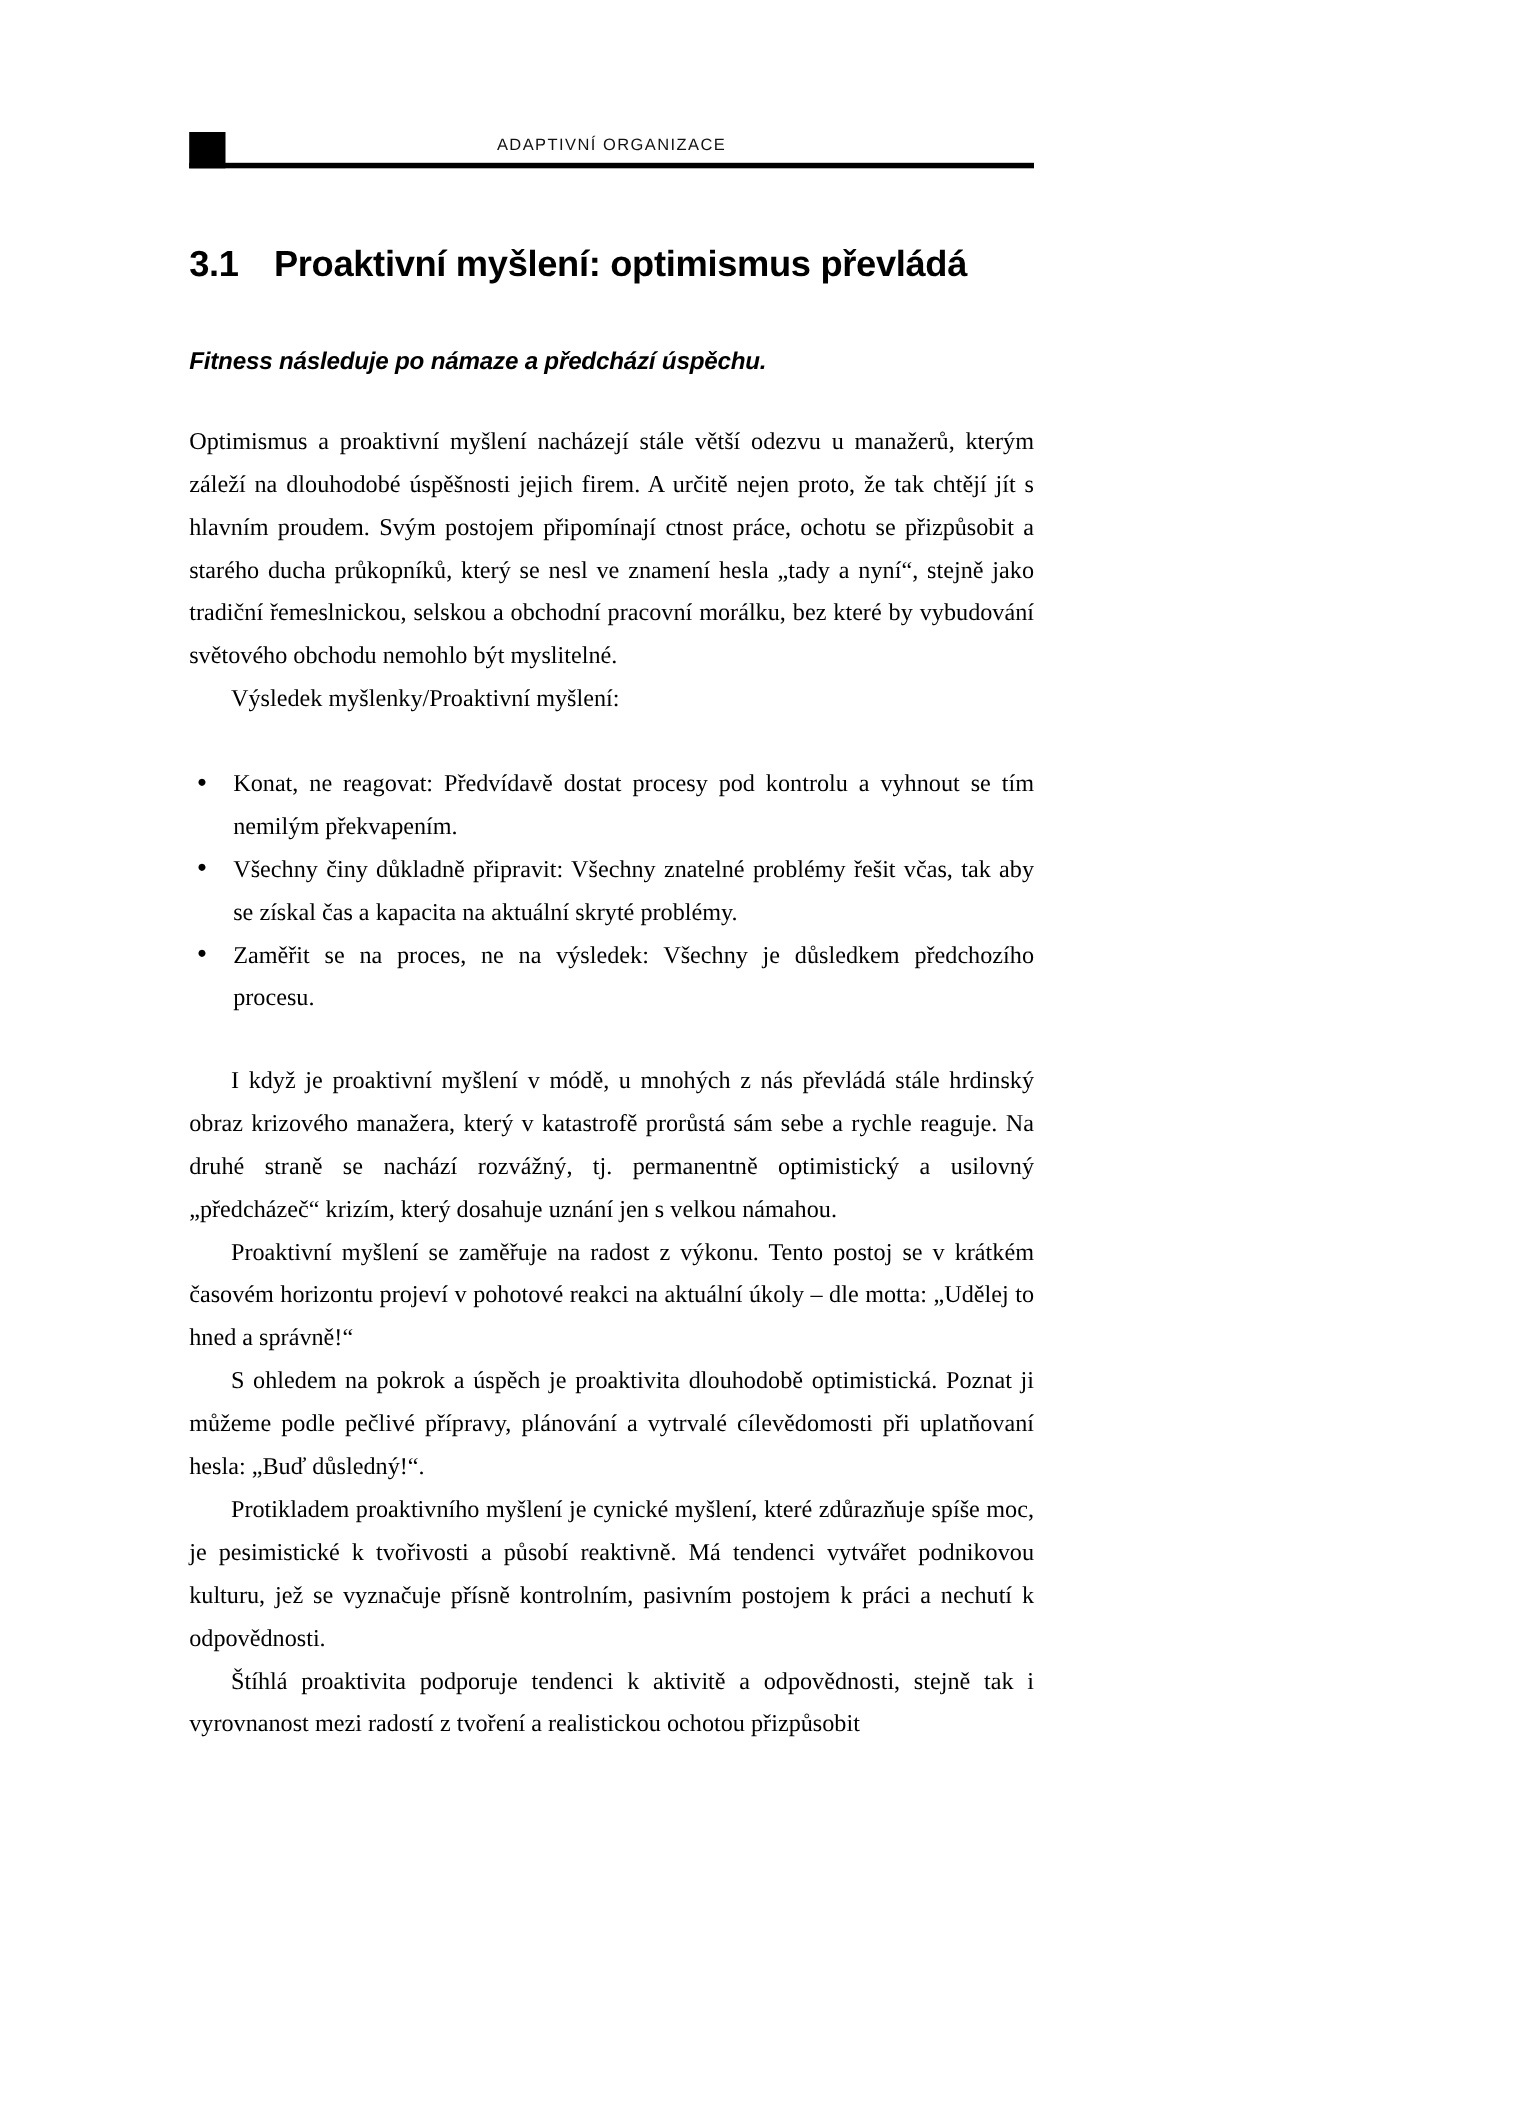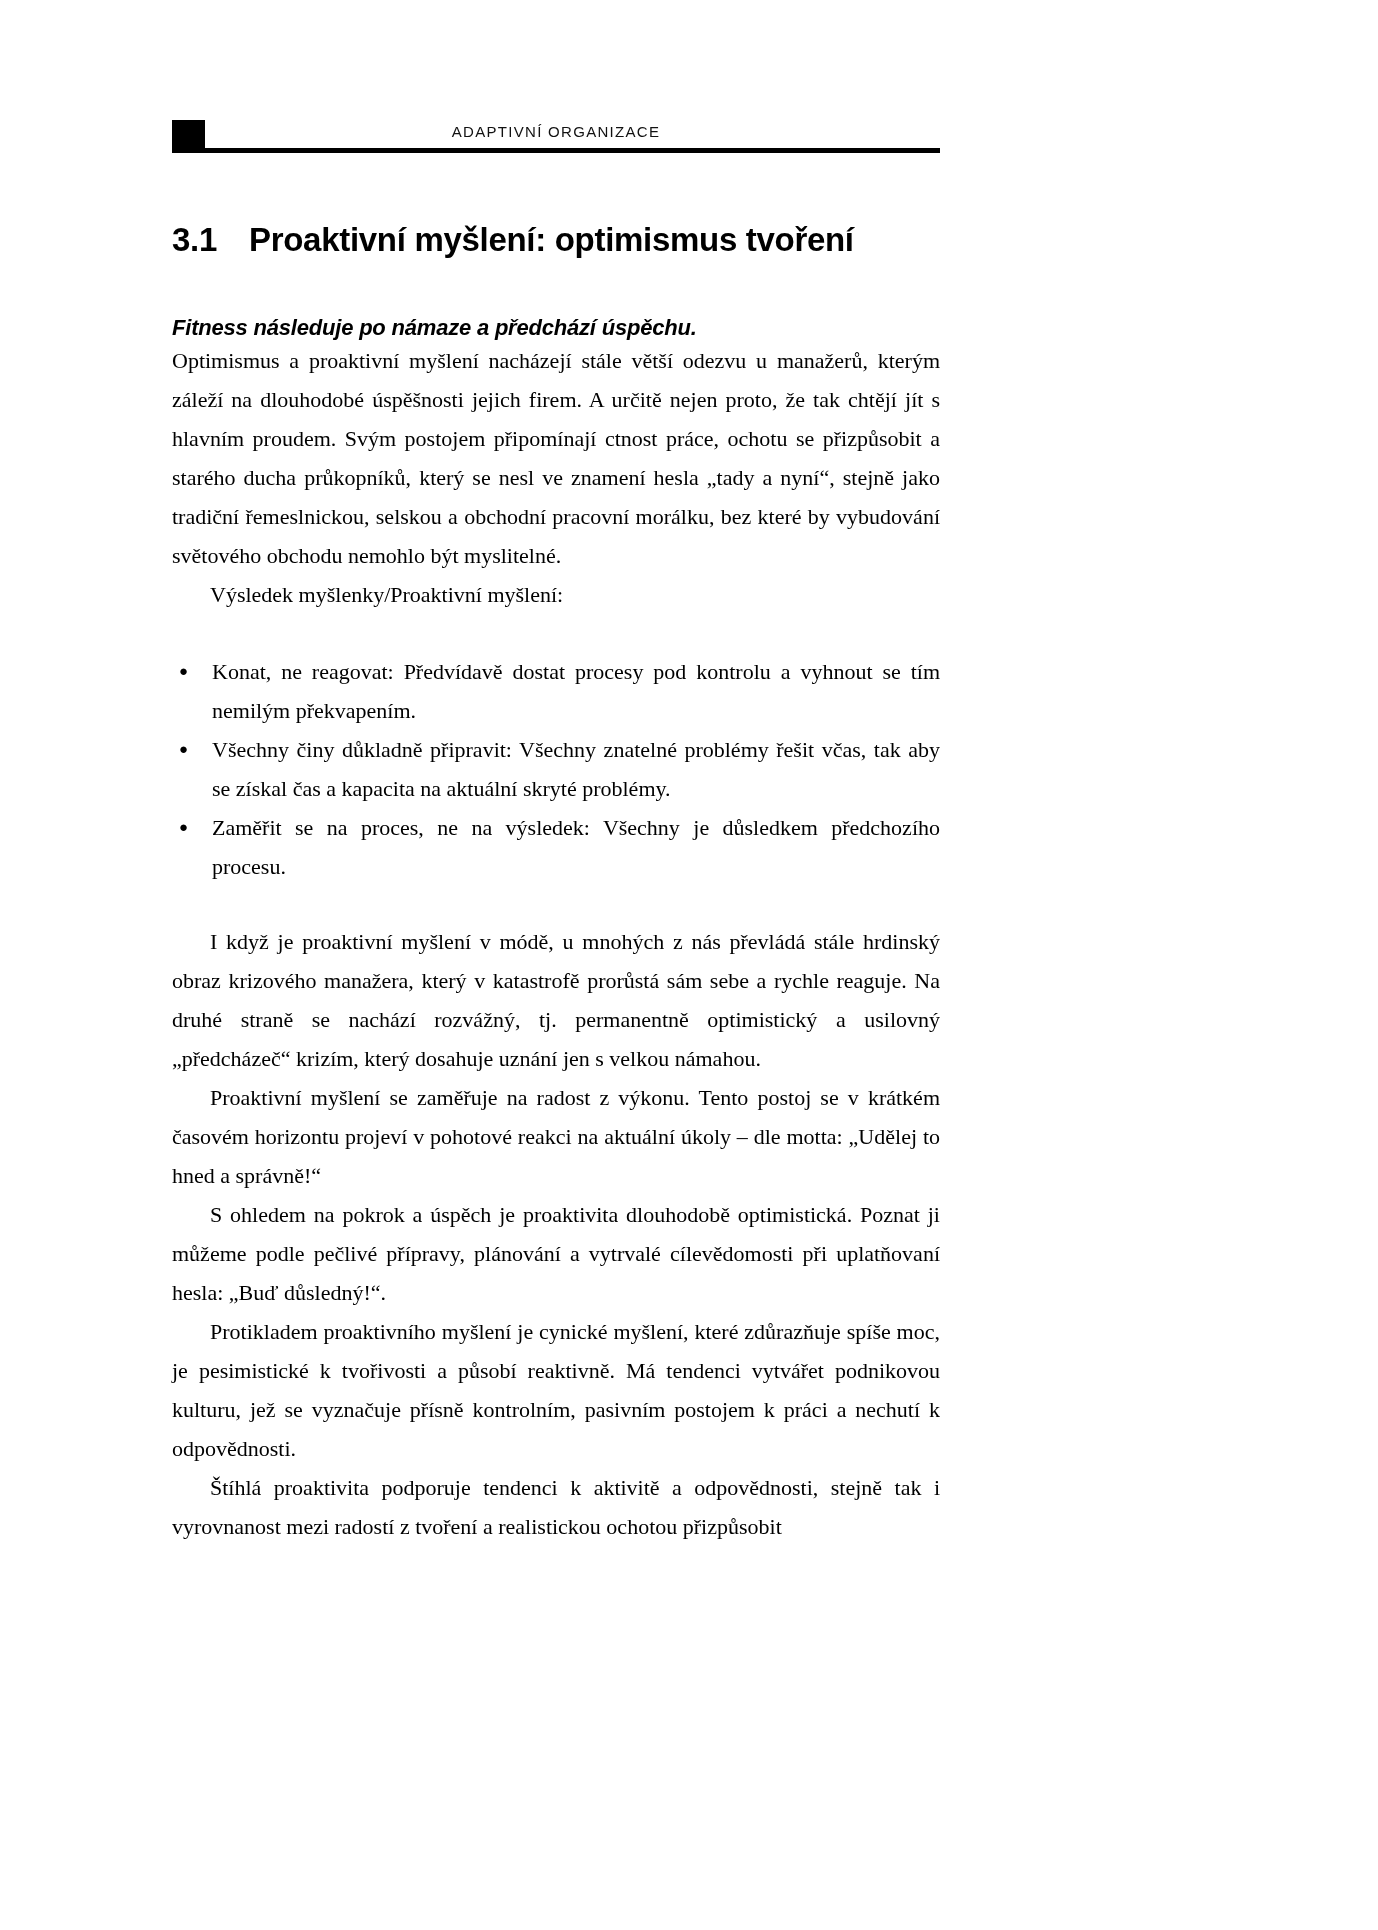--- a/index.html
+++ b/index.html
@@ -59,20 +59,21 @@
     margin-top: 56px;
     font-family: "Liberation Sans", sans-serif;
     font-weight: bold;
     font-style: italic;
     font-size: 22px;
     letter-spacing: -0.2px;
   }
 
   
   .body-copy {
+    margin-top: 40px;
     font-size: 22px;
     line-height: 39px;
     text-align: justify;
   }
   .body-copy p { margin: 0; }
   p.indent { text-indent: 38px; }
 
   ul.bullet-list {
     list-style: none;
     margin: 38px 0 36px 0;
@@ -115,21 +116,21 @@
 
 <div class="page">
   <div class="content">
 
     <div class="running-header">
       <div class="header-square"></div>
       <div class="header-title">ADAPTIVNÍ ORGANIZACE</div>
     </div>
 
     <h1 class="section-heading">
-      <span class="section-number">3.1</span><span>Proaktivní myšlení: optimismus tvoření</span>
+      <span class="section-number">3.1</span><span>Proaktivní myšlení: optimismus převládá</span>
     </h1>
 
     <div class="lead-sentence">Fitness následuje po námaze a předchází úspěchu.</div>
 
     <div class="body-copy">
 
       <p>Optimismus a proaktivní myšlení nacházejí stále větší odezvu u manažerů, kterým záleží na dlouhodobé úspěšnosti jejich firem. A určitě nejen proto, že tak chtějí jít s hlavním proudem. Svým postojem připomínají ctnost práce, ochotu se přizpůsobit a starého ducha průkopníků, který se nesl ve znamení hesla „tady a nyní“, stejně jako tradiční řemeslnickou, selskou a obchodní pracovní morálku, bez které by vybudování světového obchodu nemohlo být myslitelné.</p>
 
       <p class="indent">Výsledek myšlenky/Proaktivní myšlení:</p>
 

